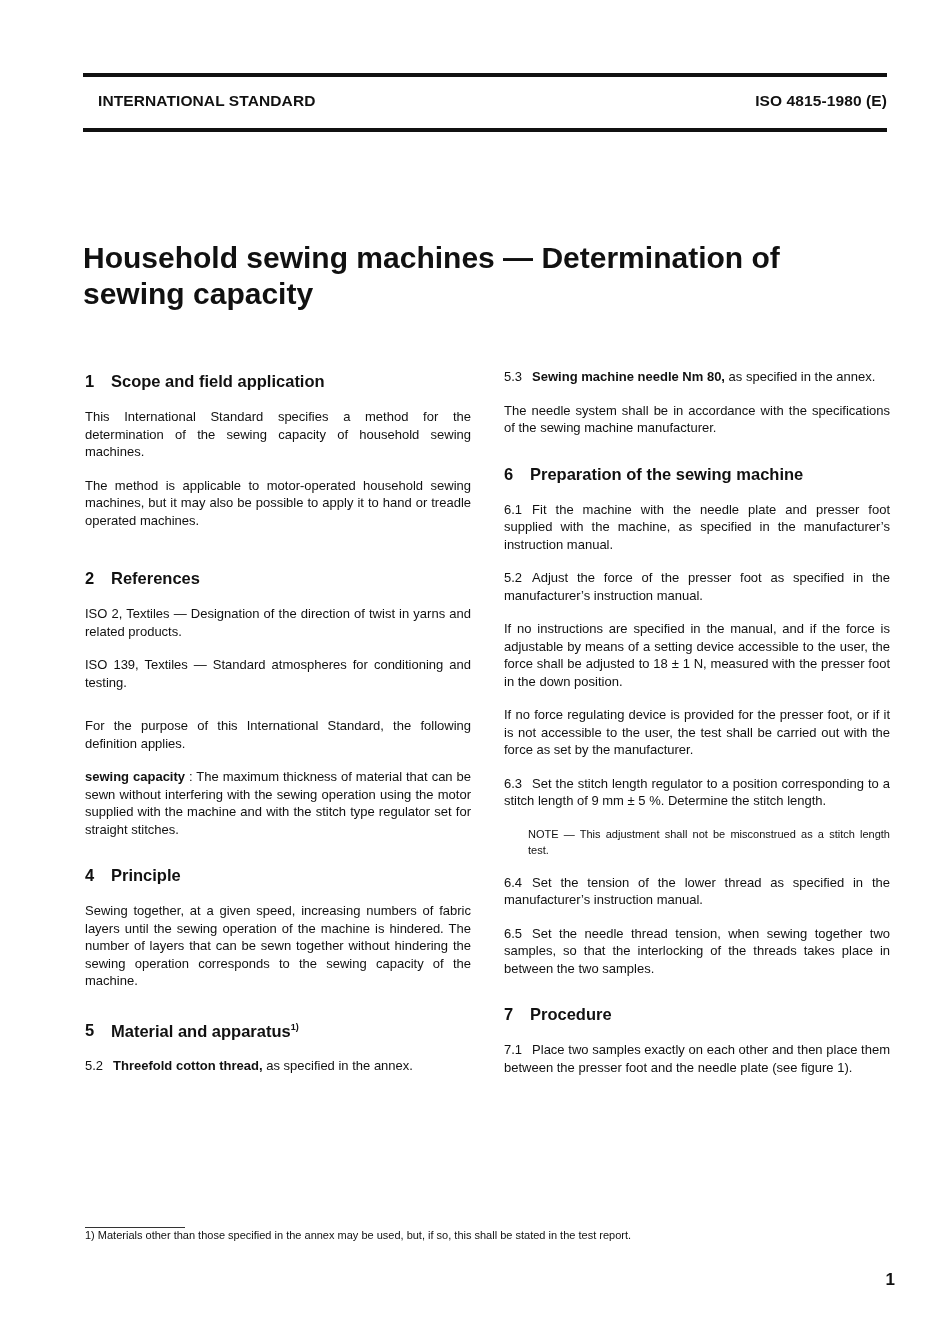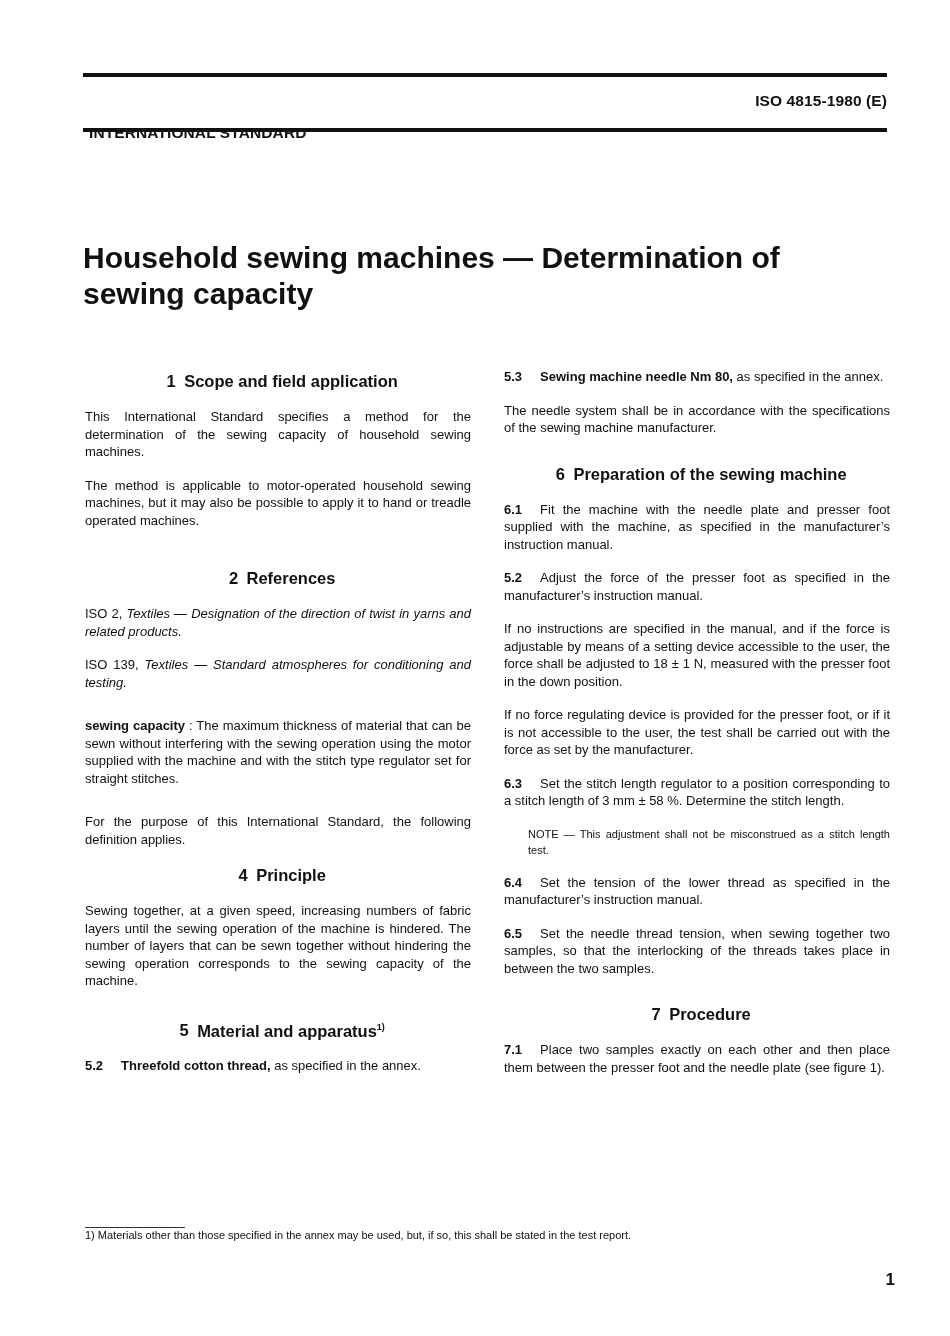--- a/index.html
+++ b/index.html
@@ -2,33 +2,33 @@
 <html><head>
 <meta charset="utf-8">
 <style>
   html, body { margin: 0; padding: 0; background: #ffffff; }
   body { width: 950px; height: 1336px; position: relative; overflow: hidden;
          font-family: "Liberation Sans", "DejaVu Sans", sans-serif; color: #111; }
   .rule { position: absolute; left: 83px; width: 804px; background: #111; }
   .rule.top { top: 73px; height: 4px; }
   .rule.bottom { top: 128px; height: 4px; }
   .hdr { position: absolute; top: 92px; font-weight: bold; font-size: 15.5px; letter-spacing: 0.1px; }
-  .hdr.left { left: 89px; margin-top: 32px; }
+  .hdr.left { left: 98px; }
   .hdr.right { right: 63px; }
   .title { position: absolute; left: 83px; top: 240px; width: 800px;
            font-weight: bold; font-size: 30px; line-height: 36px; }
   .col { position: absolute; width: 386px; font-size: 13px; line-height: 17.5px; }
   .col.left { left: 85px; top: 370px; }
   .col.right { left: 504px; top: 368px; }
-  h2 { font-size: 16.5px; font-weight: bold; margin: 0 0 16px 0; line-height: 22px; text-align: center; }
+  h2 { font-size: 16.5px; font-weight: bold; margin: 0 0 16px 0; line-height: 22px; }
   h2 .num { display: inline-block; width: 26px; }
   p { margin: 0 0 16px 0; text-align: justify; }
   .b { font-weight: bold; }
-  .i { font-style: italic; }
-  .sub { font-weight: bold; margin-right: 18px; }
+  .i { }
+  .sub { font-weight: normal; margin-right: 10px; }
   sup { font-size: 9px; vertical-align: super; }
   .note { font-size: 11px; line-height: 16px; padding-left: 24px; }
   .footline { position: absolute; left: 85px; top: 1227px; width: 100px; height: 1px; background: #333; }
   .footnote { position: absolute; left: 85px; top: 1229px; font-size: 11px; }
   .pagenum { position: absolute; right: 55px; top: 1270px; font-size: 17px; font-weight: bold; }
 </style>
 </head>
 <body>
 
 <div class="rule top"></div>
@@ -45,22 +45,22 @@
     <p style="margin-bottom:38px">The method is applicable to motor-operated household sewing machines, but it may also be possible to apply it to hand or treadle operated machines.</p>
   </section>
 
   <section>
     <h2><span class="num">2</span><span>References</span></h2>
     <p><span>ISO 2,</span> <span class="i">Textiles — Designation of the direction of twist in yarns and related products.</span></p>
     <p style="margin-bottom:26px"><span>ISO 139,</span> <span class="i">Textiles — Standard atmospheres for conditioning and testing.</span></p>
   </section>
 
   <section>
+    <p>For the purpose of this International Standard, the following definition applies.</p>
     <p style="margin-bottom:26px"><span class="b">sewing capacity</span> <span>: The maximum thickness of material that can be sewn without interfering with the sewing operation using the motor supplied with the machine and with the stitch type regulator set for straight stitches.</span></p>
-    <p>For the purpose of this International Standard, the following definition applies.</p>
   </section>
 
   <section>
     <h2><span class="num">4</span><span>Principle</span></h2>
     <p style="margin-bottom:26px">Sewing together, at a given speed, increasing numbers of fabric layers until the sewing operation of the machine is hindered. The number of layers that can be sewn together without hindering the sewing operation corresponds to the sewing capacity of the machine.</p>
   </section>
 
   <section>
     <h2><span class="num">5</span><span>Material and apparatus</span><sup>1)</sup></h2>
     <p><span class="sub">5.2</span><span class="b">Threefold cotton thread,</span> <span>as specified in the annex.</span></p>
@@ -70,21 +70,21 @@
 <div class="col right">
   <p><span class="sub">5.3</span><span class="b">Sewing machine needle Nm 80,</span> <span>as specified in the annex.</span></p>
   <p style="margin-bottom:26px">The needle system shall be in accordance with the specifications of the sewing machine manufacturer.</p>
 
   <section>
     <h2><span class="num">6</span><span>Preparation of the sewing machine</span></h2>
     <p><span class="sub">6.1</span><span>Fit the machine with the needle plate and presser foot supplied with the machine, as specified in the manufacturer’s instruction manual.</span></p>
     <p><span class="sub">5.2</span><span>Adjust the force of the presser foot as specified in the manufacturer’s instruction manual.</span></p>
     <p>If no instructions are specified in the manual, and if the force is adjustable by means of a setting device accessible to the user, the force shall be adjusted to 18 ± 1 N, measured with the presser foot in the down position.</p>
     <p>If no force regulating device is provided for the presser foot, or if it is not accessible to the user, the test shall be carried out with the force as set by the manufacturer.</p>
-    <p><span class="sub">6.3</span><span>Set the stitch length regulator to a position corresponding to a stitch length of 3 mm ± 58 %. Determine the stitch length.</span></p>
+    <p><span class="sub">6.3</span><span>Set the stitch length regulator to a position corresponding to a stitch length of 9 mm ± 5 %. Determine the stitch length.</span></p>
     <p class="note">NOTE — This adjustment shall not be misconstrued as a stitch length test.</p>
     <p><span class="sub">6.4</span><span>Set the tension of the lower thread as specified in the manufacturer’s instruction manual.</span></p>
     <p style="margin-bottom:26px"><span class="sub">6.5</span><span>Set the needle thread tension, when sewing together two samples, so that the interlocking of the threads takes place in between the two samples.</span></p>
   </section>
 
   <section>
     <h2><span class="num">7</span><span>Procedure</span></h2>
     <p><span class="sub">7.1</span><span>Place two samples exactly on each other and then place them between the presser foot and the needle plate (see figure 1).</span></p>
   </section>
 </div>

